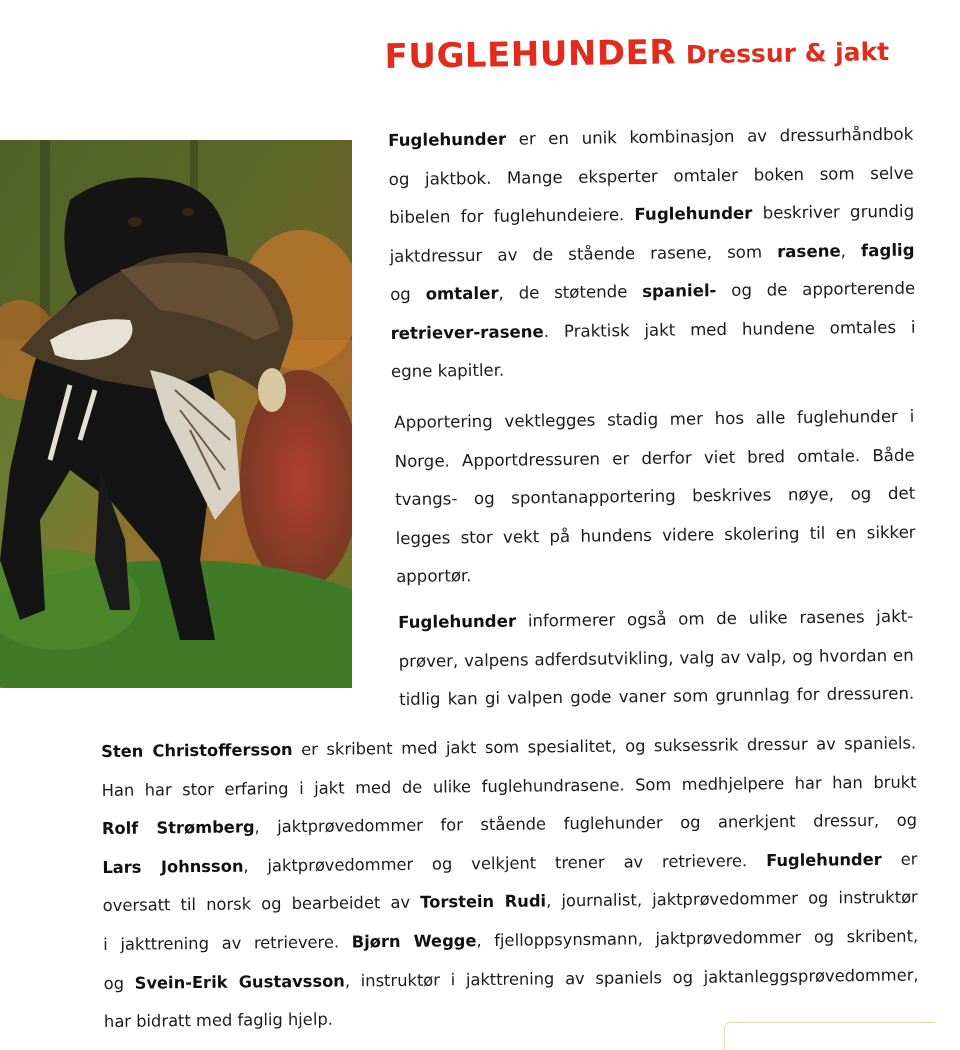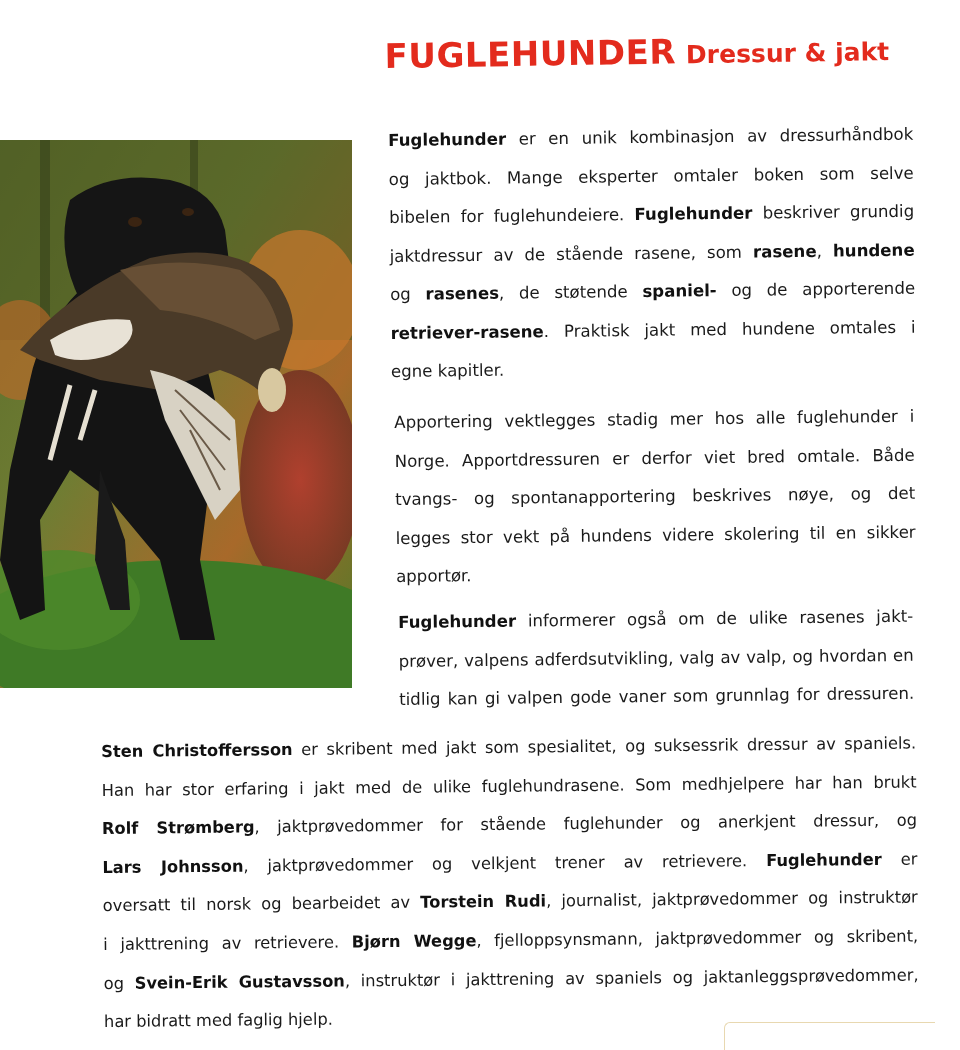--- a/index.html
+++ b/index.html
@@ -122,22 +122,22 @@
     <path d="M120 130 Q180 115 240 130 Q270 150 280 190 L255 200 Q210 175 160 170 Z" fill="#6a5236" opacity="0.9"></path>
     <ellipse cx="272" cy="250" rx="14" ry="22" fill="#d8c8a0"></ellipse>
     <path d="M70 245 L50 320 M95 250 L80 300" stroke="#e6e0d2" stroke-width="5"></path>
   </svg>
 </div>
 
 <div class="col p1">
   <span class="line"><b>Fuglehunder</b><span> er en unik kombinasjon av dressurhåndbok</span></span>
   <span class="line"><span>og jaktbok. Mange eksperter omtaler boken som selve</span></span>
   <span class="line"><span>bibelen for fuglehundeiere. </span><b>Fuglehunder</b><span> beskriver grundig</span></span>
-  <span class="line"><span>jaktdressur av de stående rasene, som </span><b>rasene</b><span>, </span><b>hundene</b></span>
-  <span class="line"><span>og </span><b>rasenes</b><span>, de støtende </span><b>spaniel-</b><span> og de apporterende</span></span>
+  <span class="line"><span>jaktdressur av de stående rasene, som </span><b>rasene</b><span>, </span><b>faglig</b></span>
+  <span class="line"><span>og </span><b>omtaler</b><span>, de støtende </span><b>spaniel-</b><span> og de apporterende</span></span>
   <span class="line"><b>retriever-rasene</b><span>. Praktisk jakt med hundene omtales i</span></span>
   <span class="line last"><span>egne kapitler.</span></span>
 </div>
 
 <div class="col p2">
   <span class="line">Apportering vektlegges stadig mer hos alle fuglehunder i</span>
   <span class="line">Norge. Apportdressuren er derfor viet bred omtale. Både</span>
   <span class="line">tvangs- og spontanapportering beskrives nøye, og det</span>
   <span class="line">legges stor vekt på hundens videre skolering til en sikker</span>
   <span class="line last">apportør.</span>

